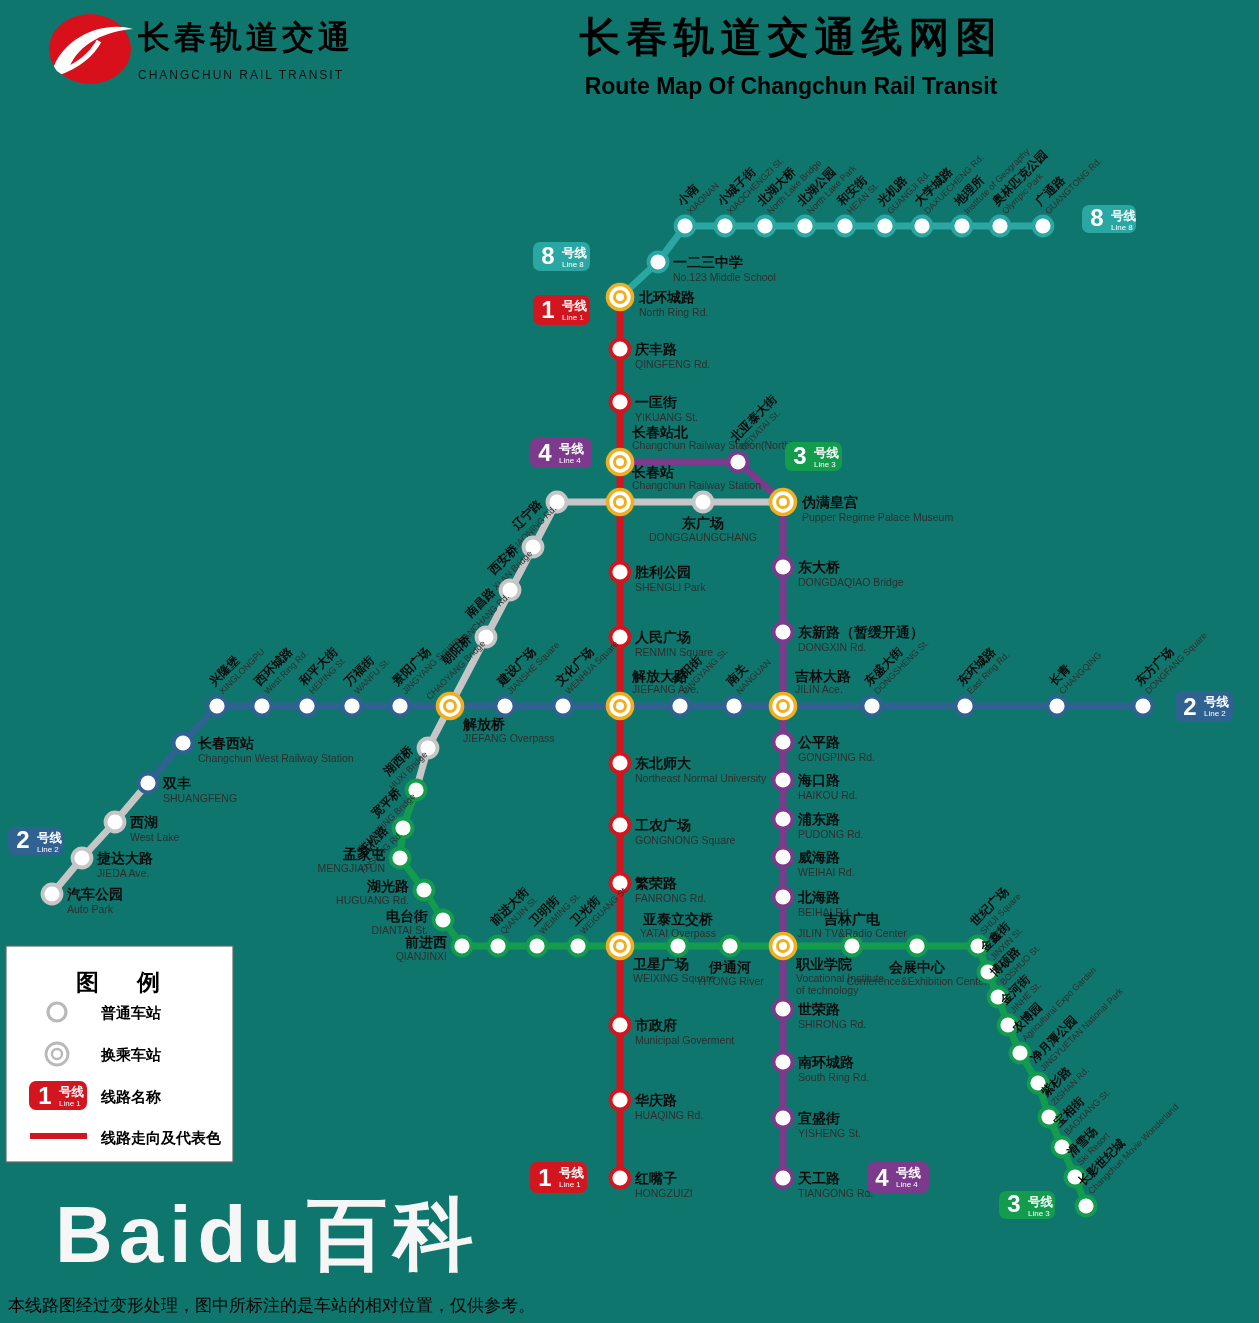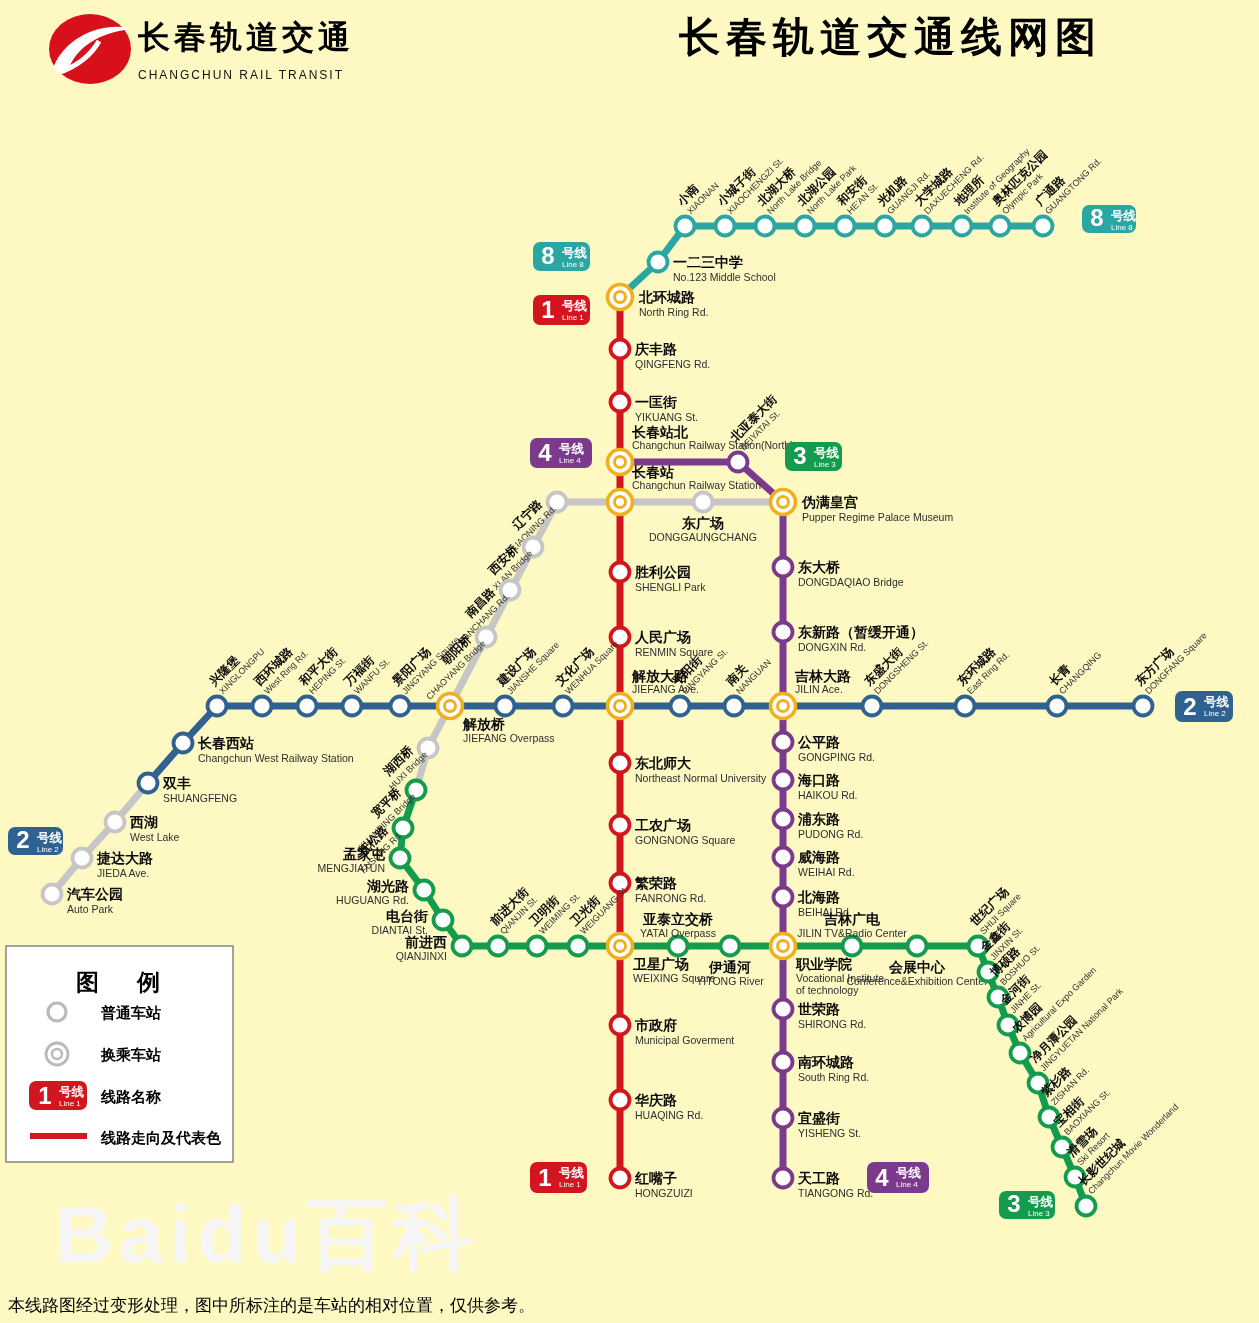--- a/index.html
+++ b/index.html
@@ -1,24 +1,24 @@
 <!DOCTYPE html>
 <html><head>
 <meta charset="utf-8">
 <style>
   html,body{margin:0;padding:0;background:#fff;}
-  .page{position:relative;width:1259px;height:1323px;background:#fef9c3;overflow:hidden;
+  .page{position:relative;width:1259px;height:1323px;background:#0f766e;overflow:hidden;
         font-family:"Liberation Sans","DejaVu Sans",sans-serif;}
   .map-svg{position:absolute;left:0;top:0;}
   
   .logo{position:absolute;left:40px;top:8px;}
   .logo-text{position:absolute;left:138px;top:16px;}
   .logo-cn{font-size:32px;font-weight:bold;letter-spacing:4px;color:#000;}
   .logo-en{font-size:12px;letter-spacing:2px;color:#111;margin-top:8px;}
-  .titles{position:absolute;left:512px;top:10px;width:590px;text-align:right;}
+  .titles{position:absolute;left:496px;top:10px;width:590px;text-align:center;}
   .title-cn{font-size:41px;font-weight:bold;letter-spacing:6px;color:#000;}
   .title-en{font-size:23px;font-weight:bold;color:#000;margin-top:8px;}
   
   text{font-family:"Liberation Sans","DejaVu Sans",sans-serif;}
   .cn{font-size:14px;font-weight:bold;fill:#0b0b0b;}
   .en{font-size:10.5px;fill:#2e2e2e;}
   .cnd{font-size:12px;font-weight:bold;fill:#0b0b0b;}
   .endd{font-size:9px;fill:#2e2e2e;}
   .badge-num{font-size:24px;font-weight:bold;fill:#ffffff;}
   .badge-cn{font-size:12.5px;font-weight:bold;fill:#ffffff;}
@@ -38,20 +38,21 @@
       <ellipse cx="50" cy="41" rx="41" ry="35" fill="#d8101c"></ellipse>
       <path d="M14 58 C27 27 65 13 93 21 C66 23 39 35 29 60 C25 69 17 66 14 58 Z" fill="#ffffff"></path>
       <path d="M20 64 C38 58 52 46 59 33" stroke="#ffffff" stroke-width="5" fill="none"></path>
     </svg>
     <div class="logo-text">
       <div class="logo-cn">长春轨道交通</div>
       <div class="logo-en">CHANGCHUN RAIL TRANSIT</div>
     </div>
     <div class="titles">
       <div class="title-cn">长春轨道交通线网图</div>
+      <div class="title-en">Route Map Of Changchun Rail Transit</div>
     </div>
   </div>
 
   <svg class="map-svg" width="1259" height="1323" viewBox="0 0 1259 1323">
     <text x="55" y="1262" class="watermark">Baidu百科</text>
     <g id="gen">
         <polyline points="52,894 82,858 115,822 148,783" fill="none" stroke="#c6c6c6" stroke-width="7" stroke-linejoin="round"></polyline>
         <polyline points="783,502 557,502 450,706 428,748 416,790" fill="none" stroke="#c6c6c6" stroke-width="7" stroke-linejoin="round"></polyline>
         <polyline points="620,297 658,262 685,226 1043,226" fill="none" stroke="#2aa7a3" stroke-width="7" stroke-linejoin="round"></polyline>
         <polyline points="148,783 183,743 217,706 1143,706" fill="none" stroke="#2f6191" stroke-width="7" stroke-linejoin="round"></polyline>

